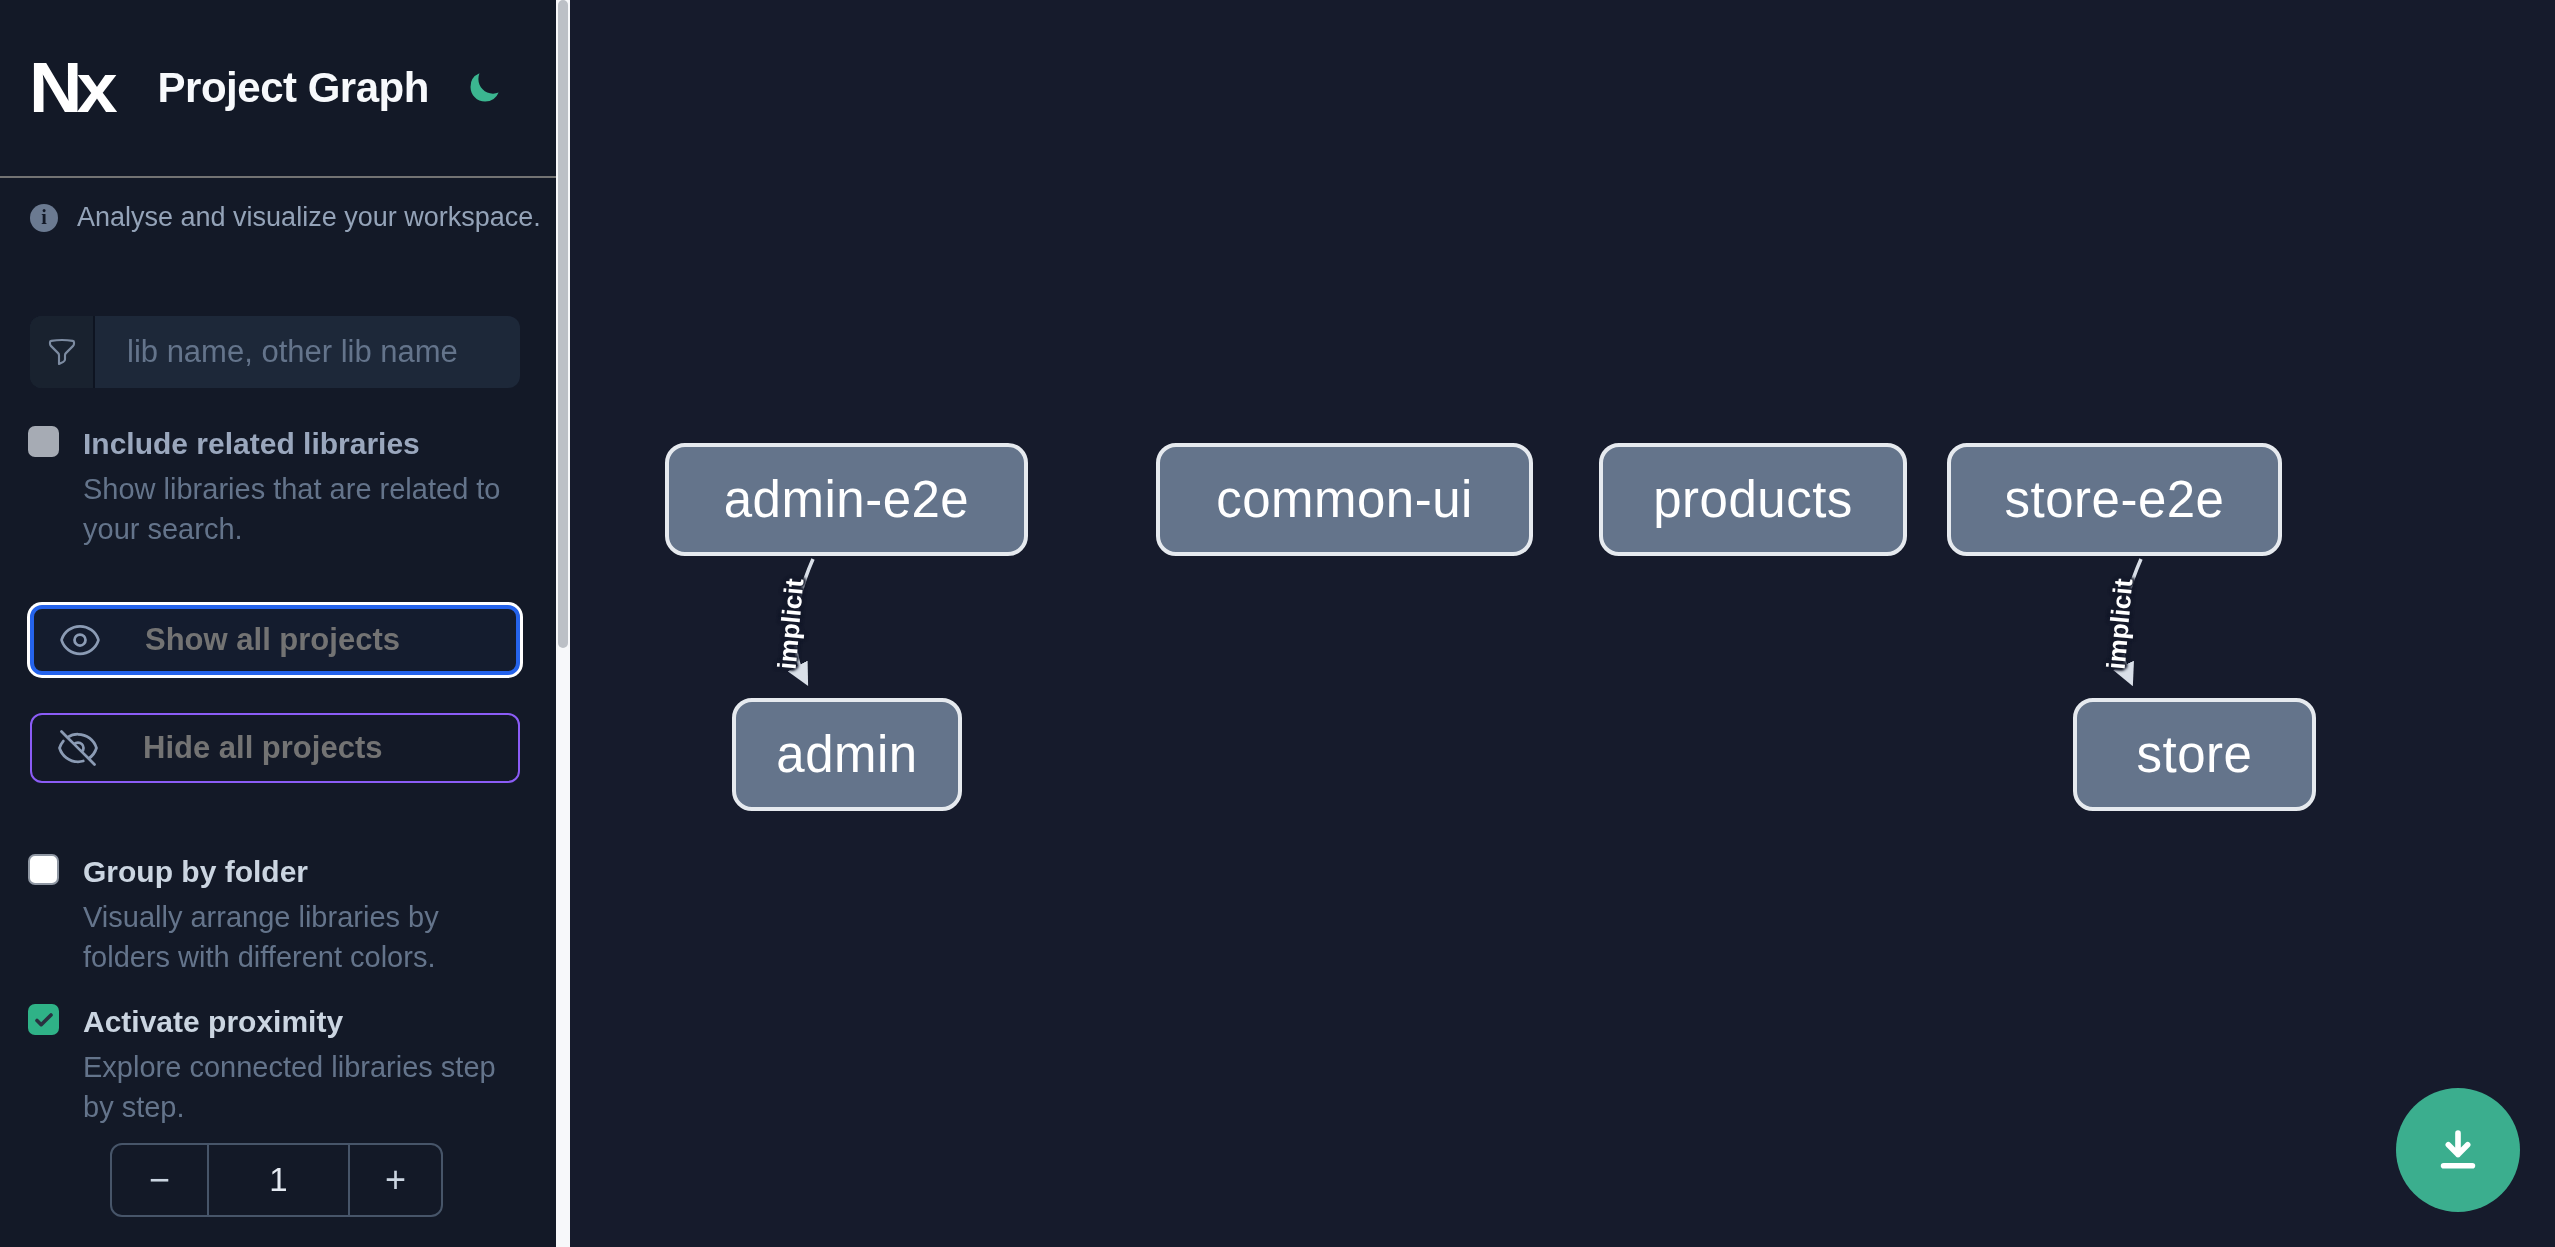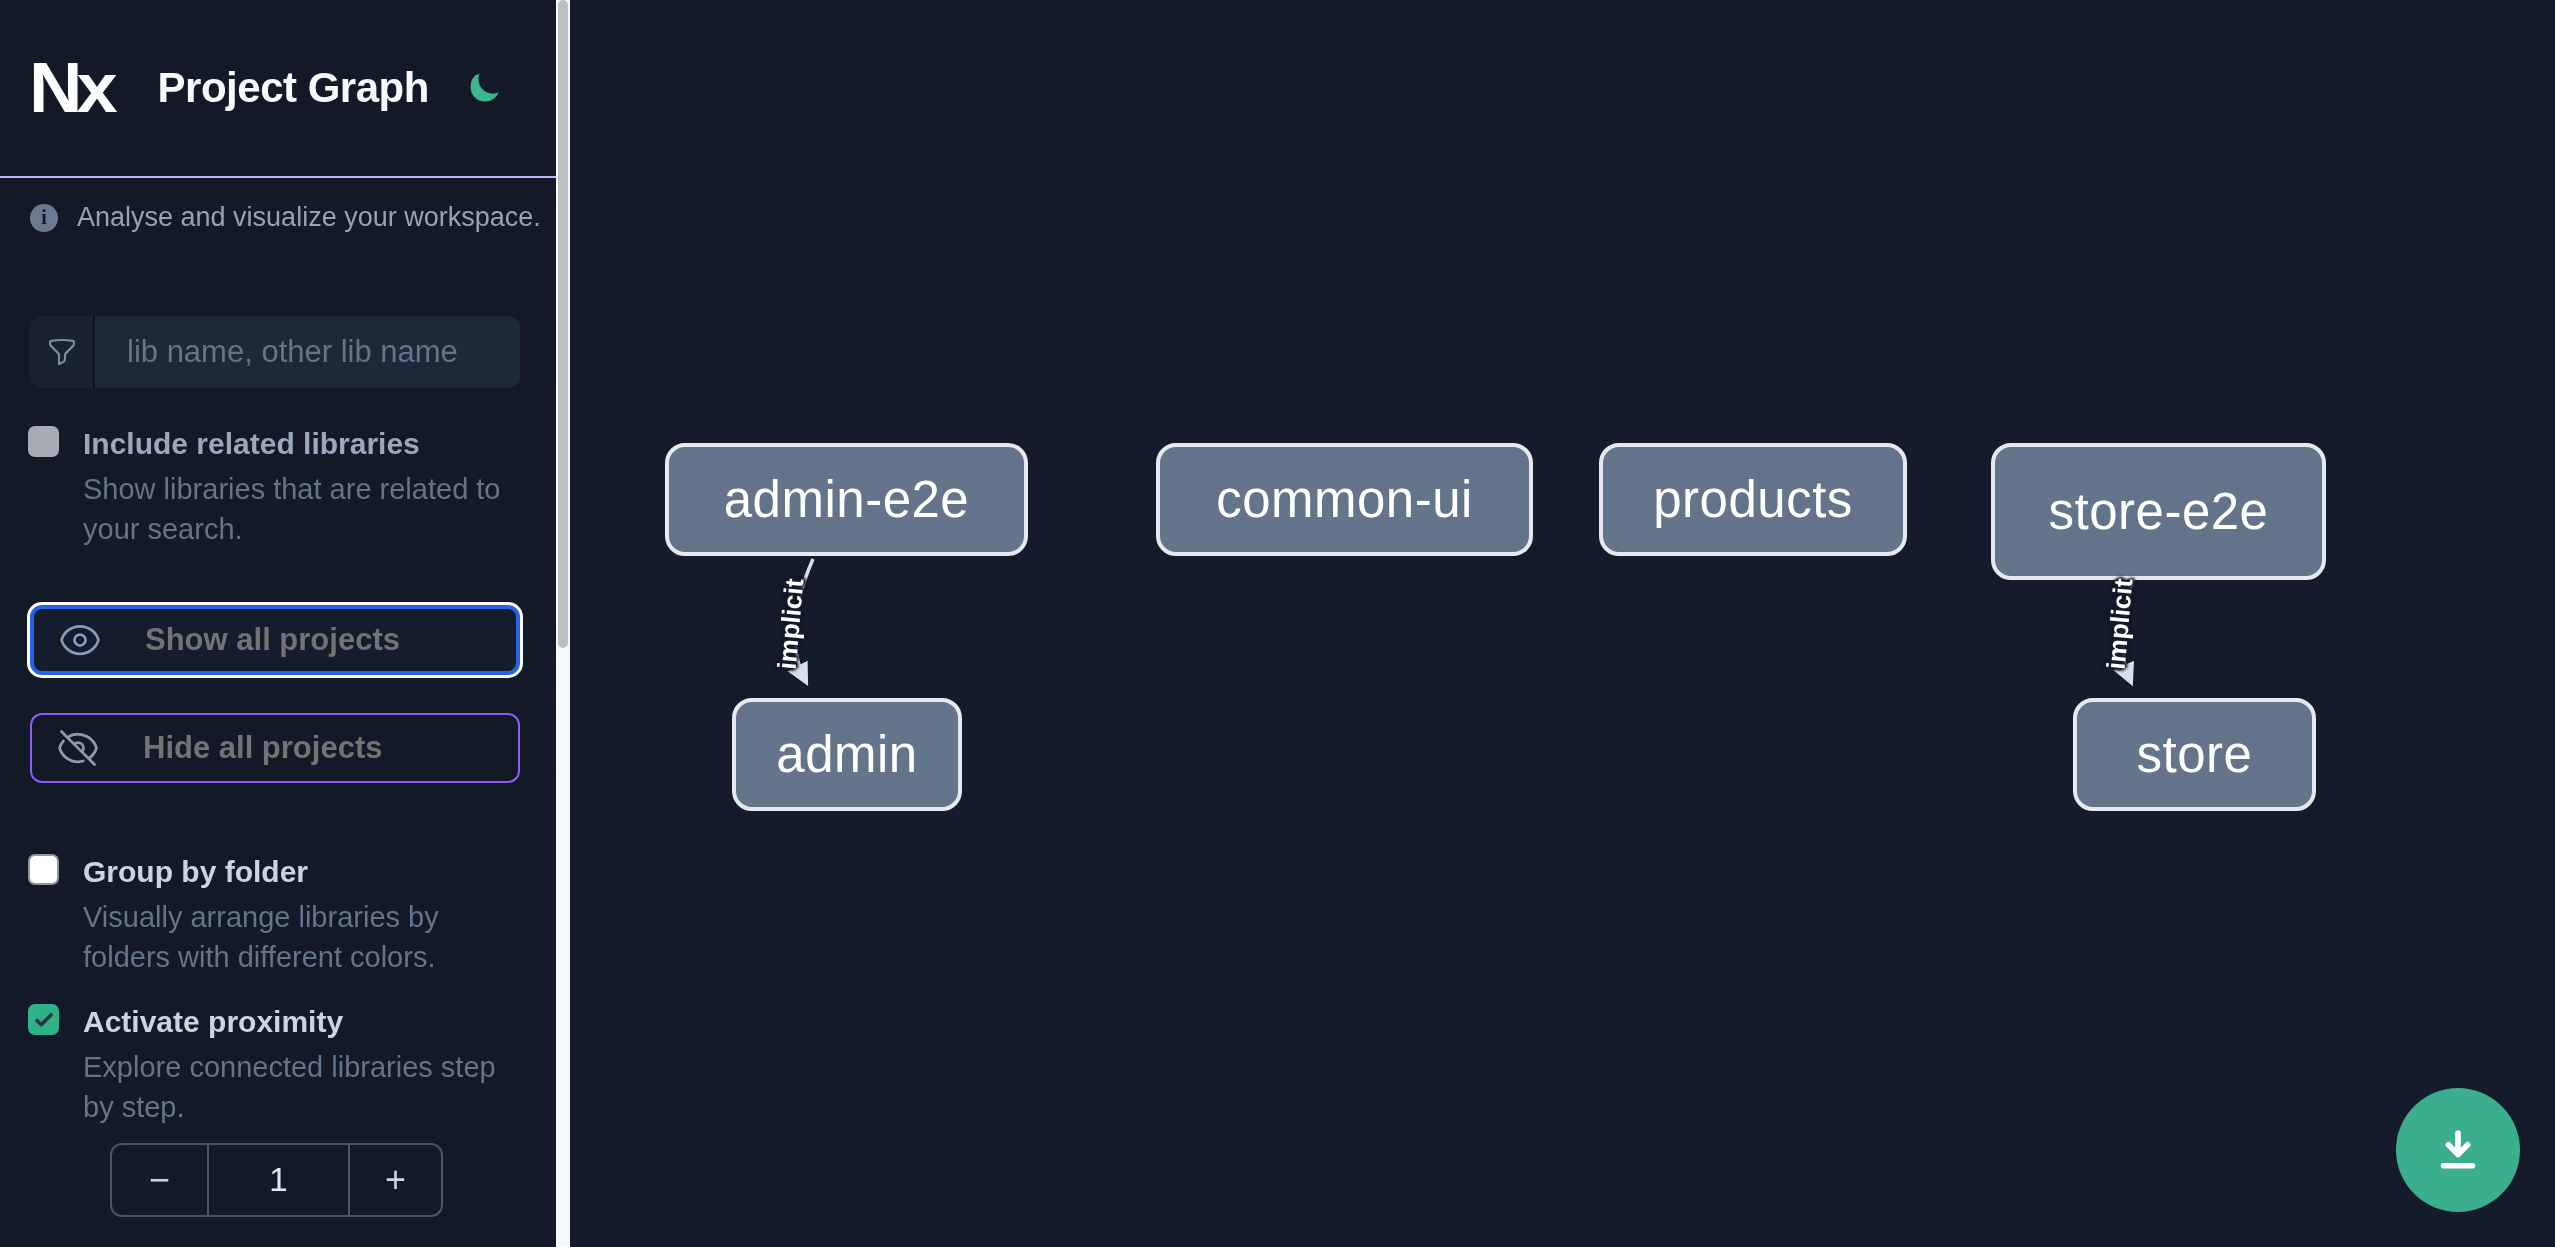--- a/index.html
+++ b/index.html
@@ -5,21 +5,21 @@
   html,body{margin:0;padding:0;}
   body{
     width:2555px;height:1247px;position:relative;overflow:hidden;
     background:#161b2c;
     font-family:"Liberation Sans","DejaVu Sans",sans-serif;
     -webkit-font-smoothing:antialiased;
   }
 
   
   .sidebar{position:absolute;left:0;top:0;width:556px;height:1247px;background:#131927;}
-  .sidebar-header{position:absolute;left:0;top:0;width:556px;height:176px;border-bottom:2px solid #c4b5fd;display:flex;align-items:center;}
+  .sidebar-header{position:absolute;left:0;top:0;width:556px;height:176px;border-bottom:2px solid #737373;display:flex;align-items:center;}
   .nx-logo{margin-left:29px;font-size:74px;font-weight:800;color:#ffffff;letter-spacing:-6px;line-height:1;transform:scaleY(.94);}
   .app-title{margin-left:46px;font-size:42px;font-weight:700;color:#f7f9fc;letter-spacing:-.5px;}
   .theme-toggle{margin-left:auto;margin-right:52px;width:40px;height:40px;display:flex;align-items:center;justify-content:center;cursor:pointer;}
 
   .tagline{position:absolute;left:30px;top:202px;display:flex;align-items:center;gap:19px;}
   .info-badge{width:28px;height:28px;border-radius:50%;background:#6b7a91;color:#131927;font-weight:800;font-size:20px;display:flex;align-items:center;justify-content:center;flex:none;font-family:"Liberation Serif","DejaVu Serif",serif;}
   .tagline-text{font-size:27px;color:#94a3b8;}
 
   .search-box{position:absolute;left:30px;top:316px;width:490px;height:72px;background:#1d2839;border-radius:12px;display:flex;overflow:hidden;}
   .search-icon-cell{width:63px;flex:none;background:#19222f;border-right:2px solid #0e1421;display:flex;align-items:center;justify-content:center;}
@@ -84,21 +84,21 @@
   <g id="edge-paths">
       <path d="M 813 559 C 795 600 786 644 806 682" fill="none" stroke="#d9dfe8" stroke-width="3.5" marker-end="url(#arrow)"></path>
       <path d="M 2141 559 C 2123 600 2114 644 2131 682" fill="none" stroke="#d9dfe8" stroke-width="3.5" marker-end="url(#arrow)"></path>
     </g>
 </svg>
 
 <div id="graph-layer">
     <div class="gnode" style="left: 665px; top: 443px; width: 363px; height: 113px;">admin-e2e</div>
     <div class="gnode" style="left: 1156px; top: 443px; width: 377px; height: 113px;">common-ui</div>
     <div class="gnode" style="left: 1599px; top: 443px; width: 308px; height: 113px;">products</div>
-    <div class="gnode" style="left: 1991px; top: 443px; width: 335px; height: 137px;">store-e2e</div>
+    <div class="gnode" style="left: 1947px; top: 443px; width: 335px; height: 113px;">store-e2e</div>
     <div class="gnode" style="left: 732px; top: 698px; width: 230px; height: 113px;">admin</div>
     <div class="gnode" style="left: 2073px; top: 698px; width: 243px; height: 113px;">store</div>
     <div class="edge-label" style="left: 791px; top: 624px; transform: translate(-50%, -50%) rotate(-85deg);">implicit</div>
     <div class="edge-label" style="left: 2120px; top: 624px; transform: translate(-50%, -50%) rotate(-85deg);">implicit</div>
   </div>
 
 <div class="sidebar">
 
   <div class="sidebar-header">
     <div class="nx-logo">Nx</div>

